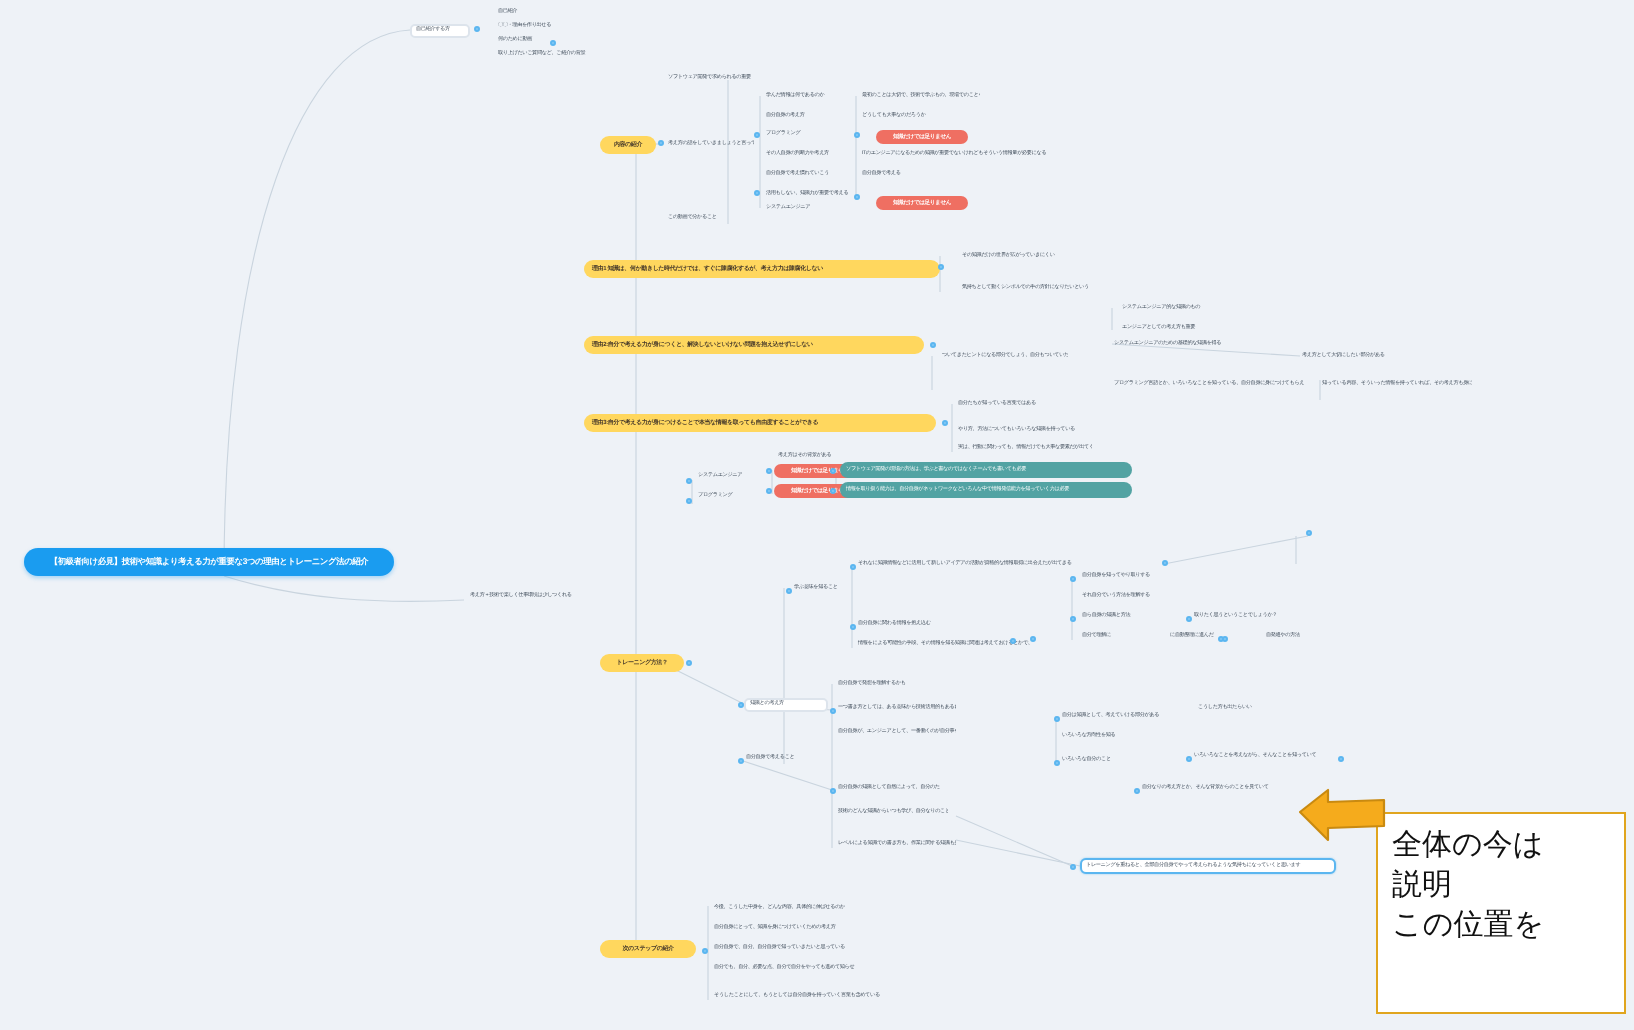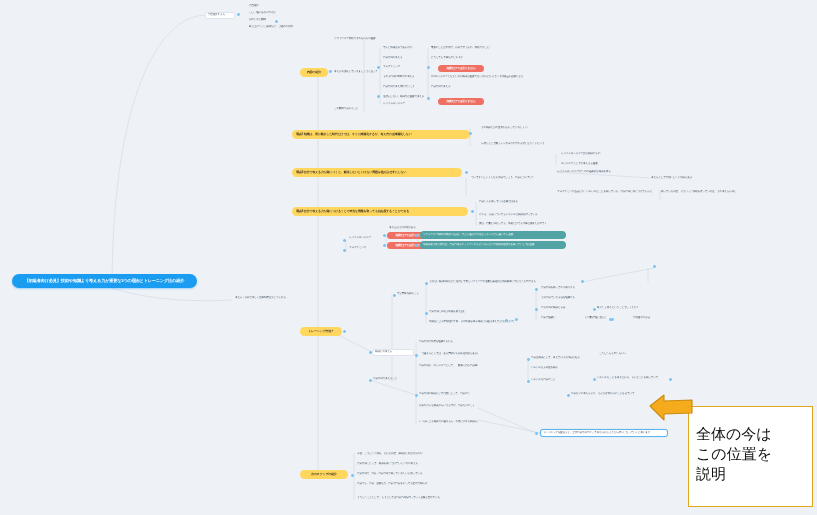--- a/index.html
+++ b/index.html
@@ -91,21 +91,21 @@
 
   
   #callout{
     position:absolute;
     box-sizing:border-box;
     background:#ffffff;
     border:1.6px solid #e0a51e;
     color:#111111;
     font-size:15px;
     line-height:1.32;
-    padding:18px 7px 4px 7px;
+    padding:6px 7px 4px 7px;
     font-family:"DejaVu Sans","Liberation Sans",sans-serif;
   }
   #callout div{white-space:nowrap;}
   #arrow{position:absolute;}
 
   svg.links{position:absolute;inset:0;width:817px;height:515px;pointer-events:none;}
 </style>
 </head>
 <body>
 
@@ -275,21 +275,21 @@
       <span class="dot" style="left: 610.5px; top: 317.5px;"></span>
       <span class="dot" style="left: 504.5px; top: 318.5px;"></span>
     </div>
 
   <div class="node n-root" id="root-node" style="left:12px;top:274px;width:185px;">【初級者向け必見】技術や知識より考える力が重要な3つの理由とトレーニング法の紹介</div>
 
   <div class="node n-plain" style="left:234px;top:296px;width:70px;height:5px;">考え方＋技術で楽しく仕事環境は少しつくれる</div>
 
   <div id="callout" style="left:688px;top:406px;width:125px;height:101px;">
     <div>全体の今は</div>
+    <div>説明</div>
     <div>この位置を</div>
-    <div>説明</div>
   </div>
 
   <svg id="arrow" style="left:648px;top:392px;" width="46" height="30" viewBox="0 0 46 30">
     <path d="M2 14 L16 3 L16 9 L44 8 L44 21 L16 22 L16 28 Z" fill="#f5ab1c" stroke="#c98a10" stroke-width="1.1" stroke-linejoin="round"></path>
   </svg>
 
 </div>
 
 </body></html>

